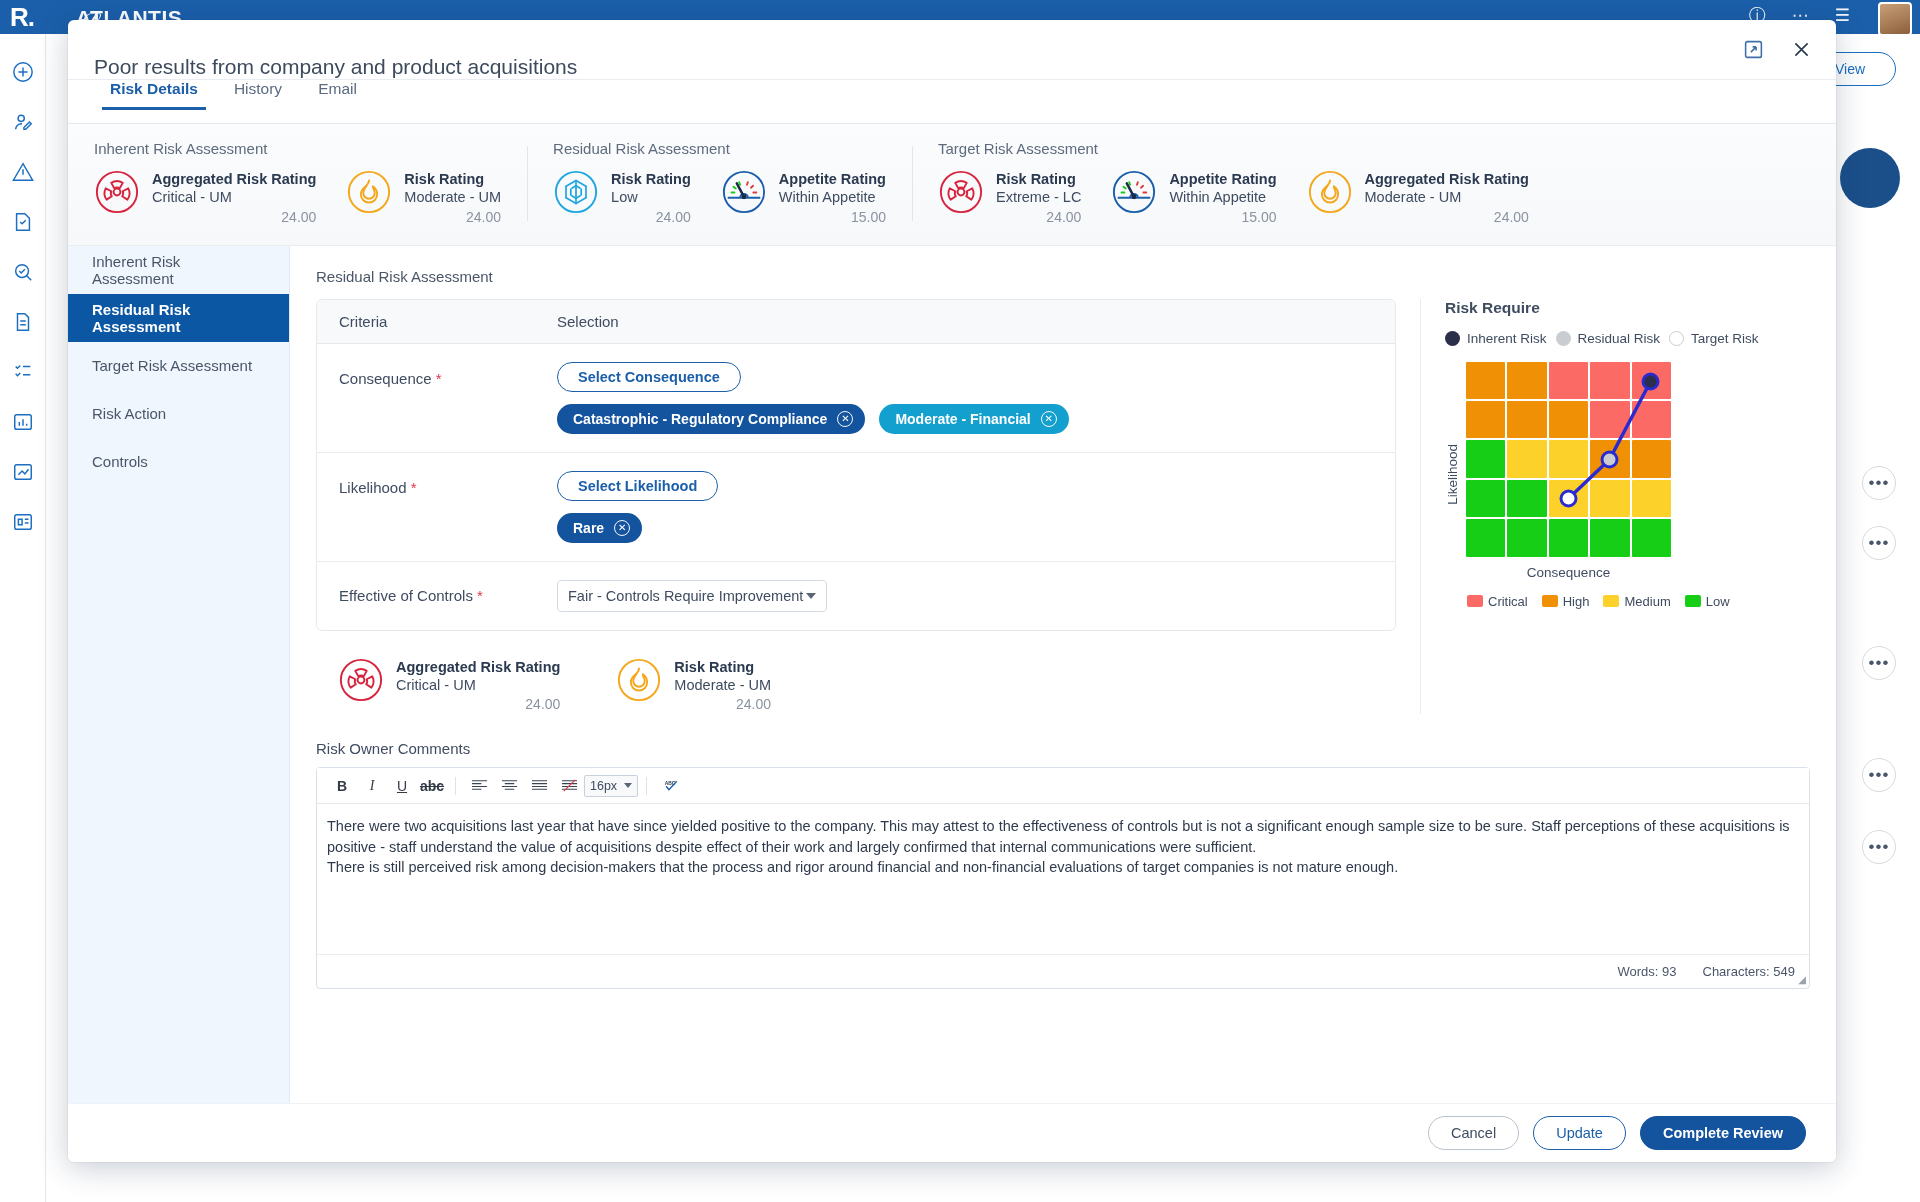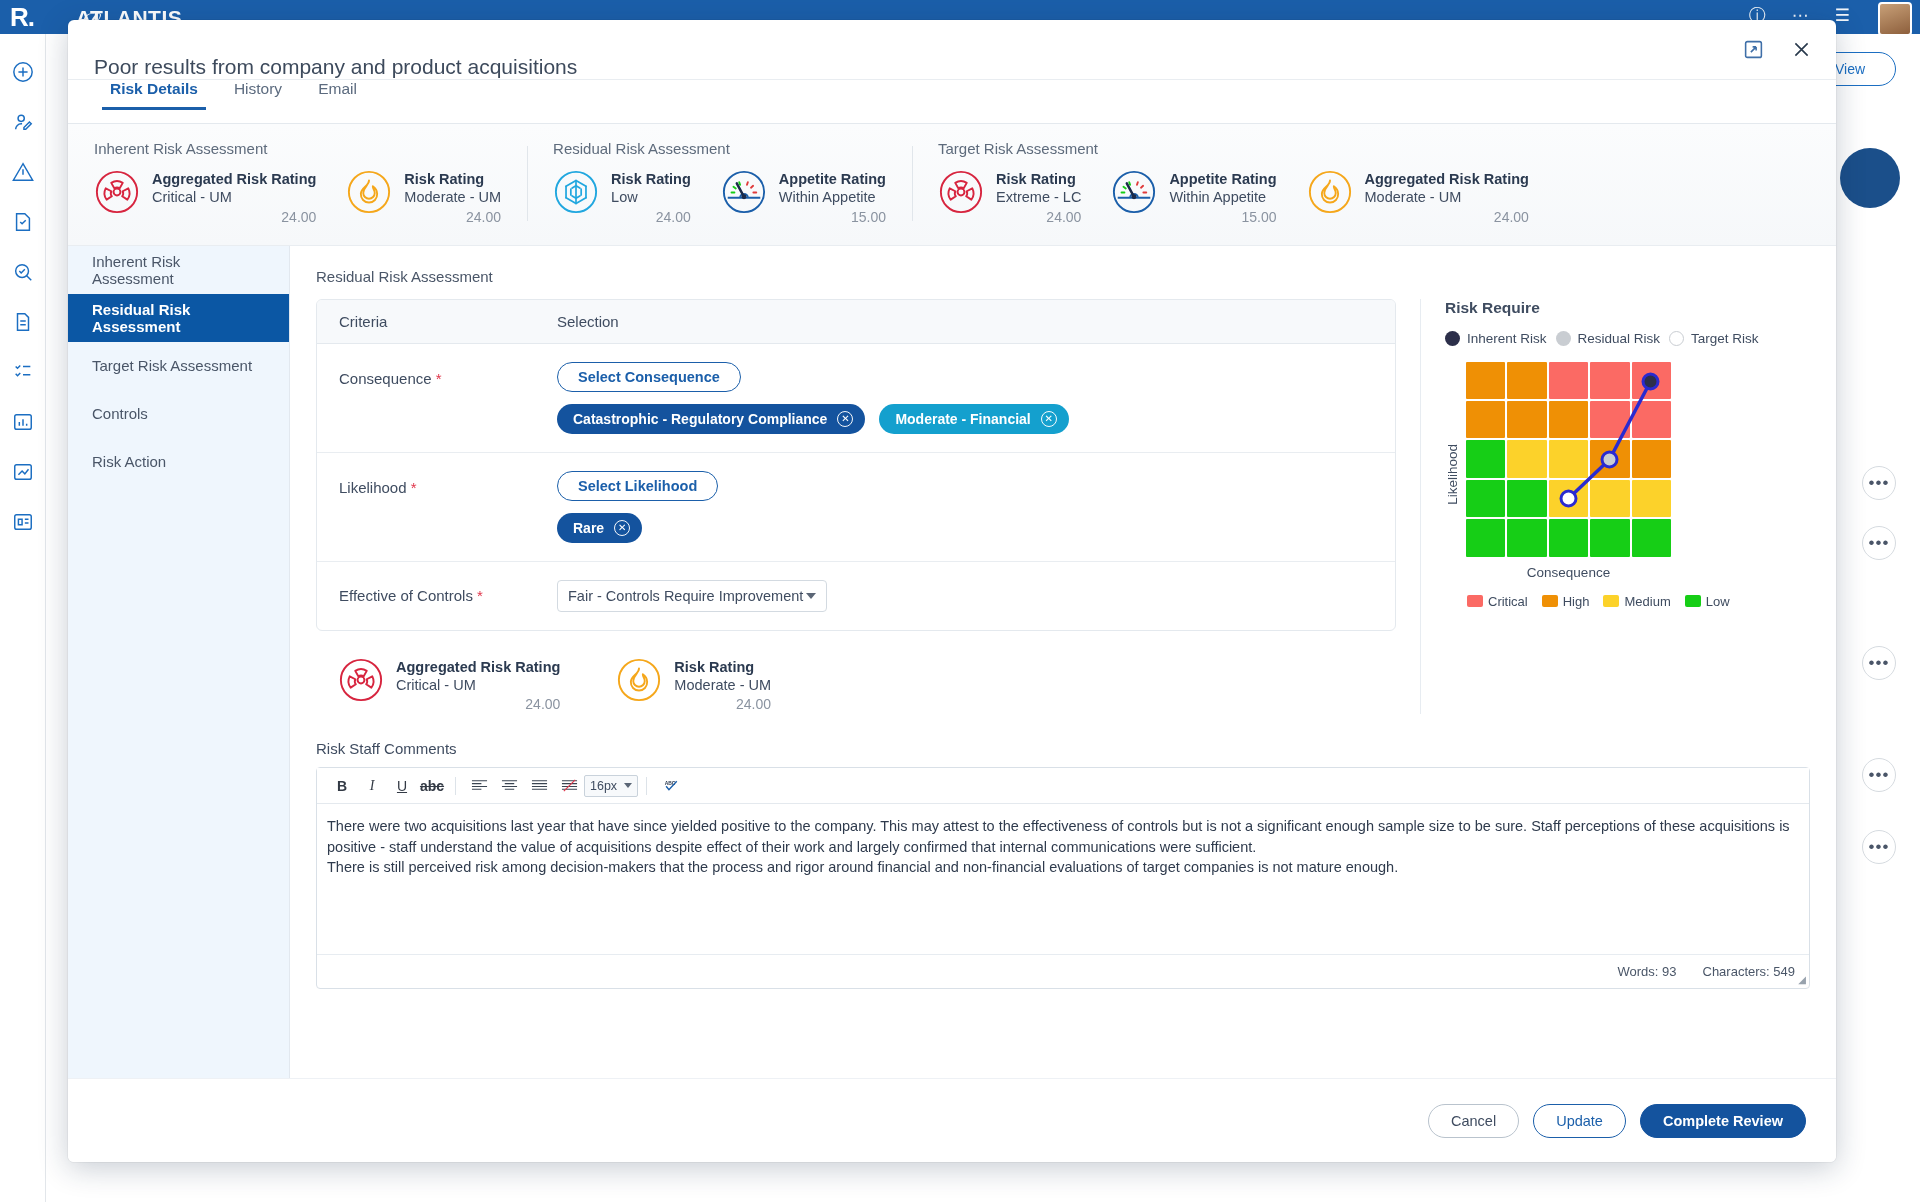--- a/index.html
+++ b/index.html
@@ -208,21 +208,21 @@
   .editor-area { padding: 12px 10px 10px 10px; min-height: 150px; }
   .editor-area p { font-size: 14.5px; color: #2f3b4d; line-height: 1.42; }
   .editor-foot {
     height: 34px; border-top: 1px solid #e7ecf1; display:flex; align-items:center; justify-content:flex-end;
     gap: 26px; padding: 0 14px; font-size: 13px; color:#4a5668; position:relative;
   }
   .resize-grip { position:absolute; right: 4px; bottom: 3px; font-size: 10px; color:#98a2ad; letter-spacing:-1px;}
 
   
   .modal-footer {
-    flex: 0 0 auto; height: 84px; display:flex; align-items:center; justify-content:flex-end;
+    flex: 0 0 auto; height: 59px; display:flex; align-items:center; justify-content:flex-end;
     gap: 14px; padding: 0 30px; border-top: 1px solid #eef1f5; background:#fff;
   }
   .btn {
     height: 34px; padding: 0 22px; border-radius: 17px; font-size: 14.5px; cursor:pointer;
     display:inline-flex; align-items:center; justify-content:center;
   }
   .btn.ghost { border:1px solid #b9c3cd; background:#fff; color:#3f4c60; }
   .btn.outline { border:1px solid #1b5faa; background:#fff; color:#1b5faa; }
   .btn.primary { background:#14539e; color:#fff; border:1px solid #14539e; font-weight:600;}
 </style>
@@ -475,22 +475,22 @@
     </div>
 
   </div>
 
   <div class="modal-body">
 
     <div class="side-nav">
       <div class="side-item">Inherent Risk Assessment</div>
       <div class="side-item active">Residual Risk Assessment</div>
       <div class="side-item">Target Risk Assessment</div>
+      <div class="side-item">Risk Action</div>
       <div class="side-item">Controls</div>
-      <div class="side-item">Risk Action</div>
     </div>
 
     <div class="content">
       <div class="content-title">Residual Risk Assessment</div>
 
       <div class="content-cols">
         <div class="col-left">
 
           <div class="crit-table">
             <div class="crit-head">
@@ -651,21 +651,21 @@
               </span>
             <span class="k">
                 <span class="sw" style="background:#16ce16"></span>
                 <span>Low</span>
               </span>
           </div>
         </div>
       </div>
 
       <div class="comments-wrap">
-        <div class="comments-title">Risk Staff Comments</div>
+        <div class="comments-title">Risk Owner Comments</div>
         <div class="editor">
           <div class="editor-toolbar">
             <div class="tb bold">B</div>
             <div class="tb ital">I</div>
             <div class="tb und">U</div>
             <div class="tb strike">abc</div>
             <div class="tb-sep"></div>
             <div class="tb">
                 <svg viewBox="0 0 18 14" stroke="#3a4451" stroke-width="1.2">
                   <path d="M1 2h16M1 5h10M1 8h16M1 11h10"></path>

